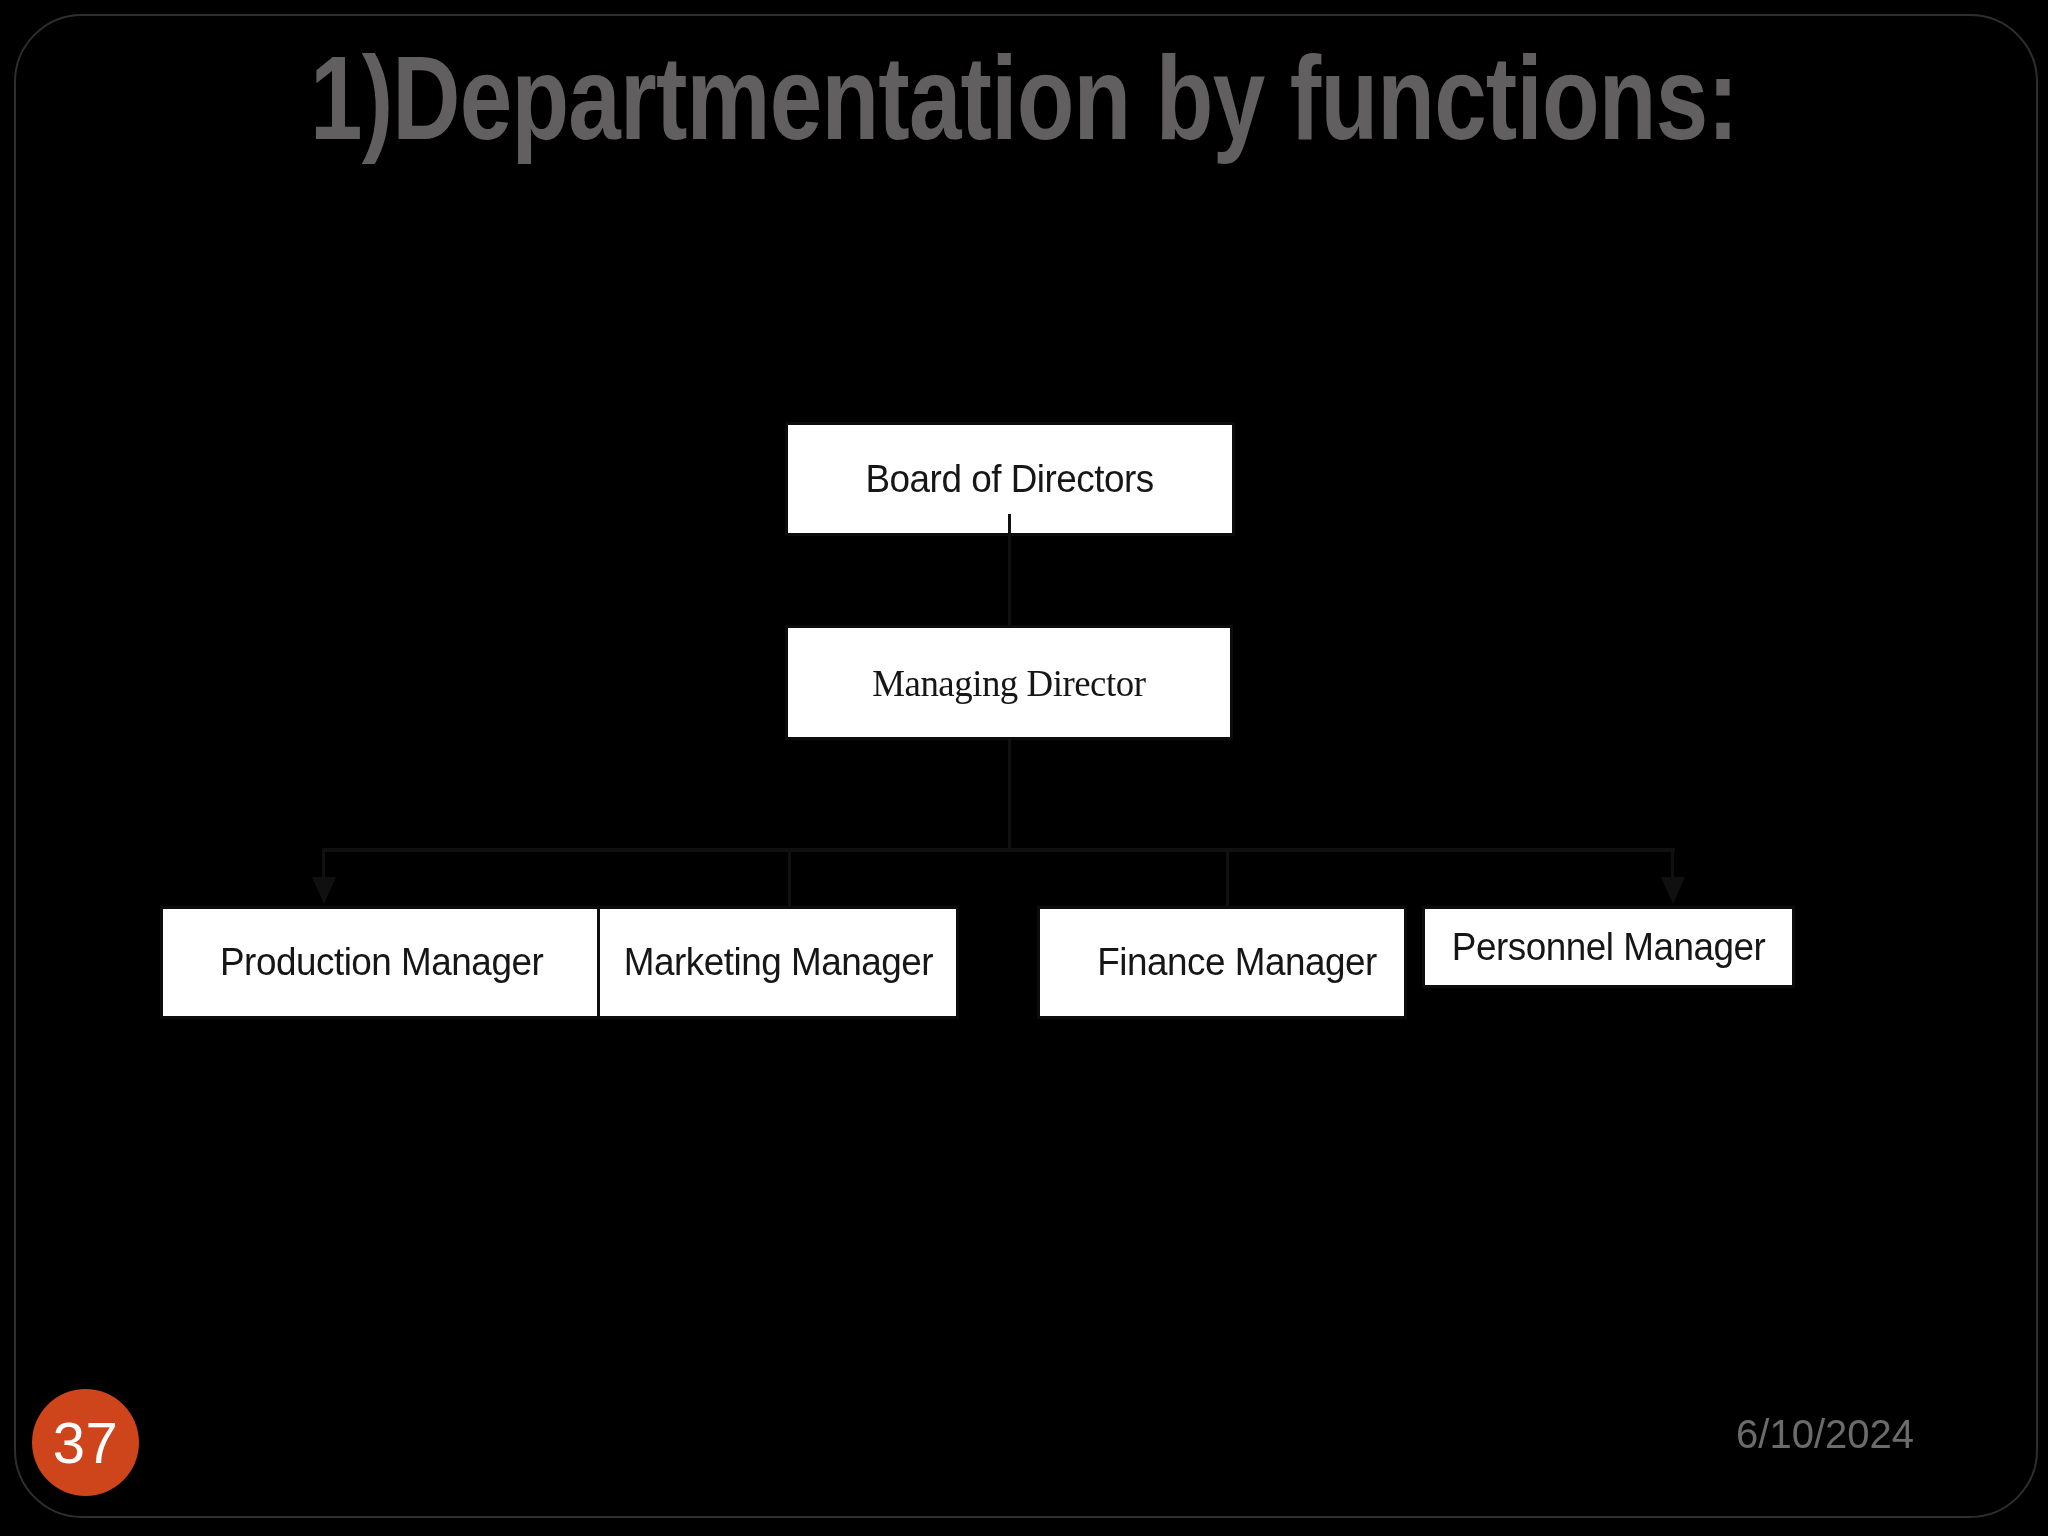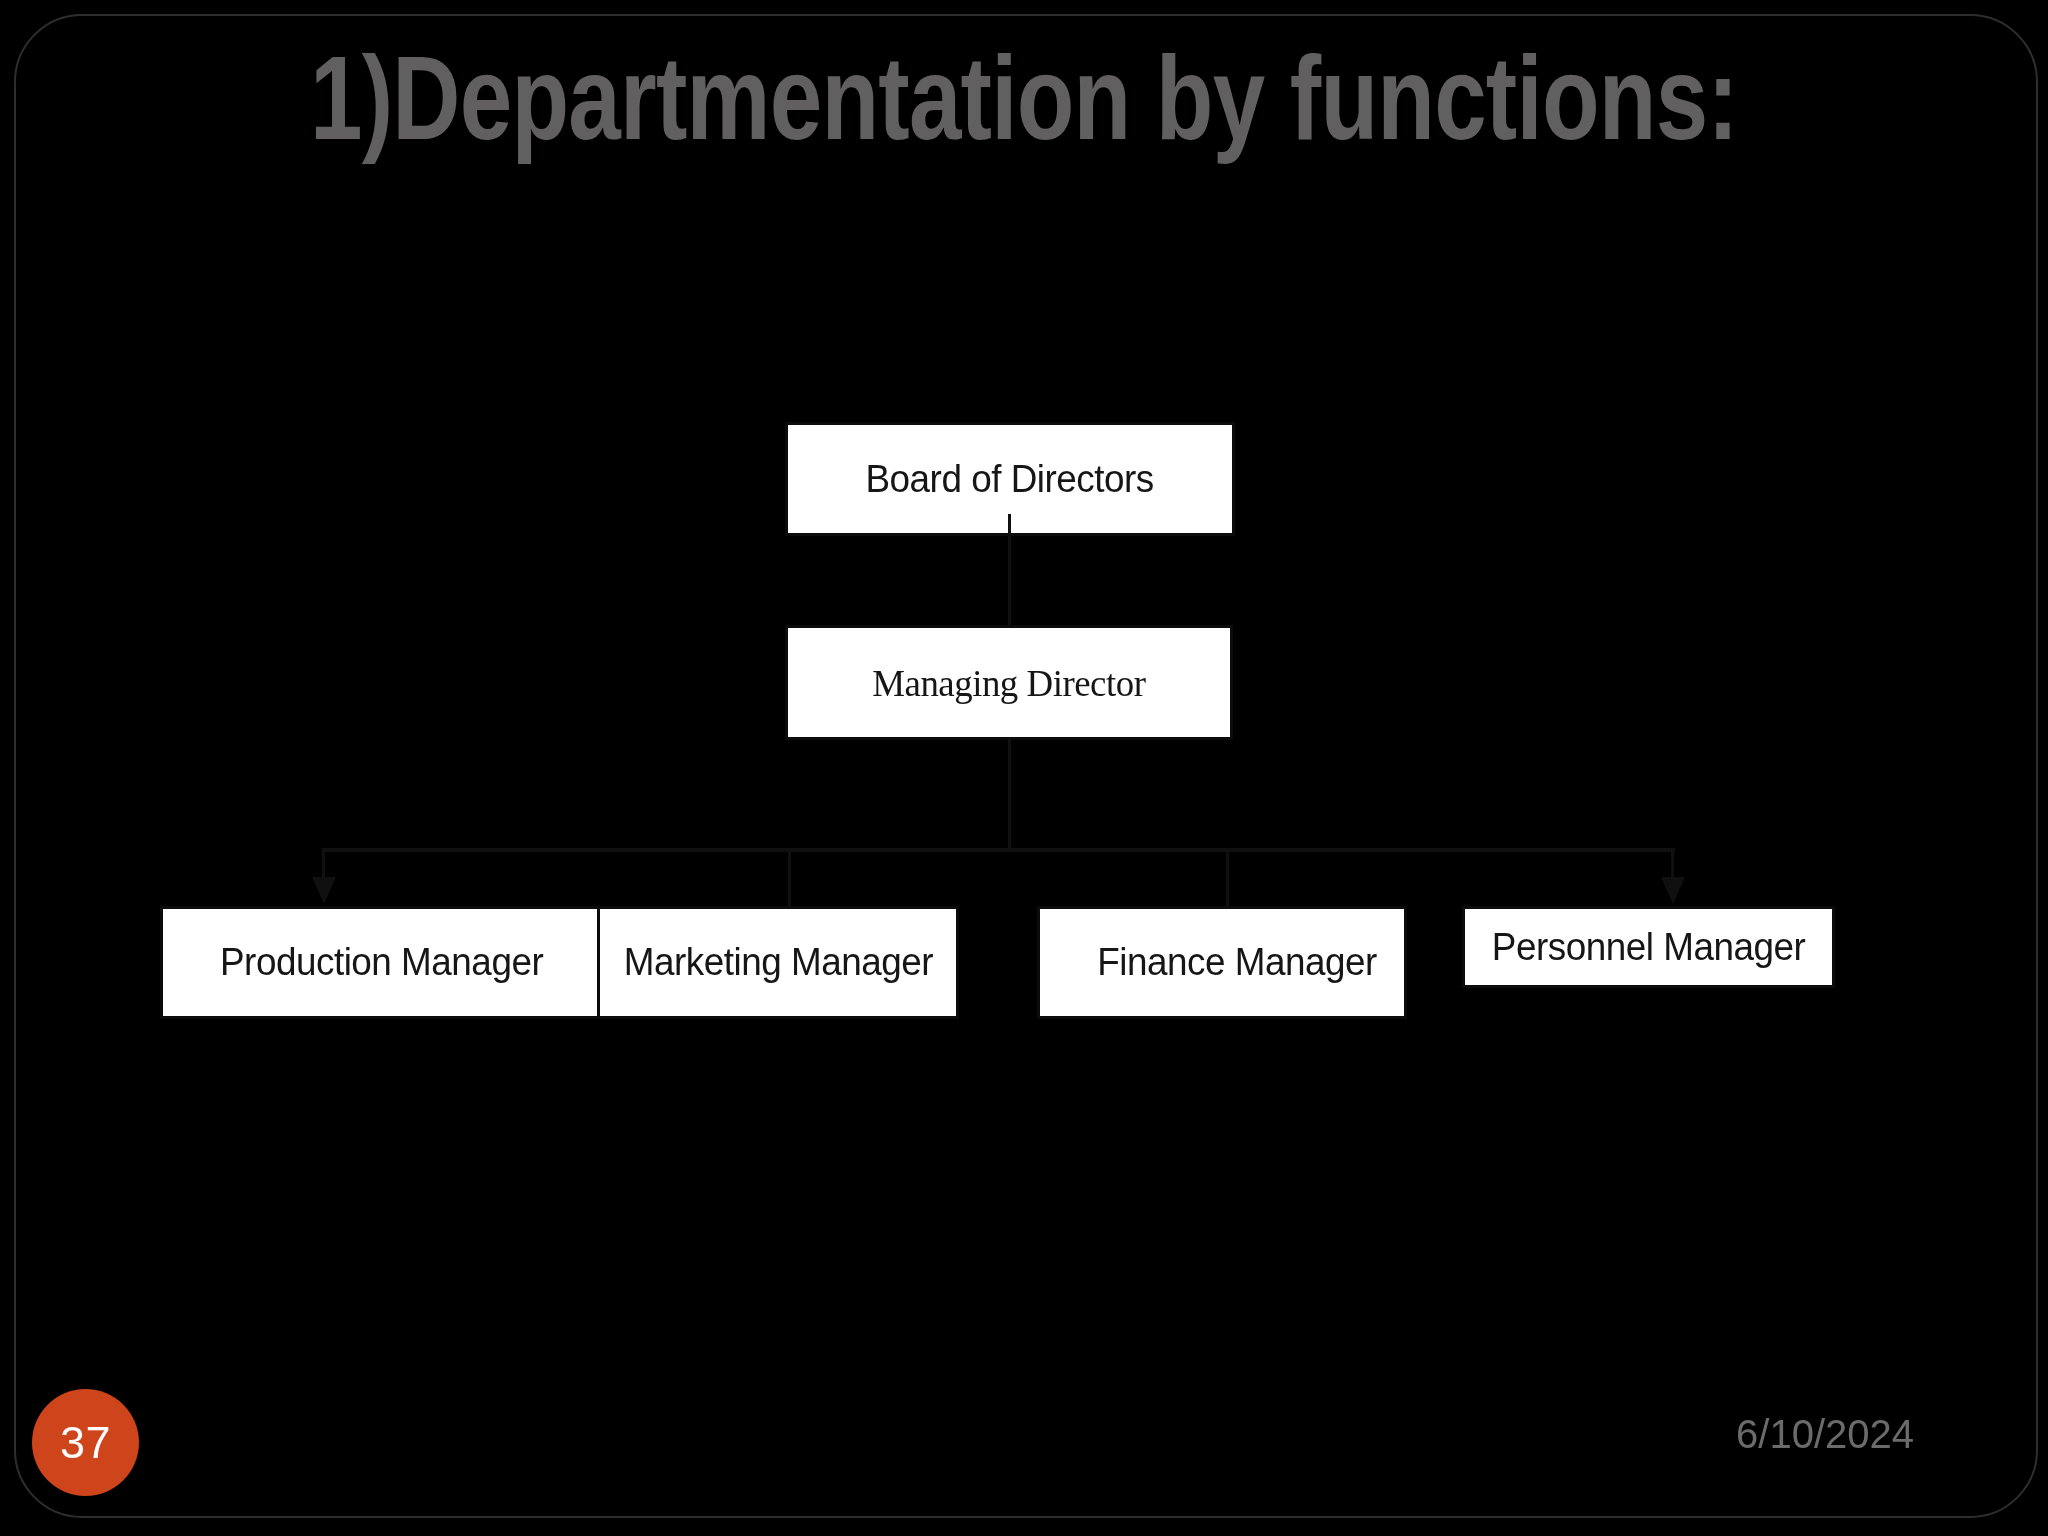--- a/index.html
+++ b/index.html
@@ -78,21 +78,21 @@
     width: 107px;
     height: 107px;
     border-radius: 50%;
     background: var(--badge-orange, #ce441b);
     display: flex;
     align-items: center;
     justify-content: center;
   }
   .page-badge span {
     color: #ffffff;
-    font-size: 45px;
+    font-size: 58px;
     letter-spacing: 0.5px;
   }
   .slide-date {
     position: absolute;
     right: 134px;
     top: 1412px;
     font-size: 40px;
     color: var(--date-gray, #6b6b6b);
     white-space: nowrap;
     margin-left: 40px;
@@ -138,21 +138,21 @@
     </div>
 
     <div class="org-node" style="left:597px; top:906px; width:362px; height:113px;">
       <span class="node-label">Marketing Manager</span>
     </div>
 
     <div class="org-node" style="left:1037px; top:906px; width:370px; height:113px;padding-left:30px;">
       <span class="node-label">Finance Manager</span>
     </div>
 
-    <div class="org-node" style="left:1462px; top:906px; width:373px; height:82px;">
+    <div class="org-node" style="left:1422px; top:906px; width:373px; height:82px;">
       <span class="node-label">Personnel Manager</span>
     </div>
 
   </div>
 
   <div class="page-badge">
     <span>37</span>
   </div>
 
   <div class="slide-date">6/10/2024</div>

